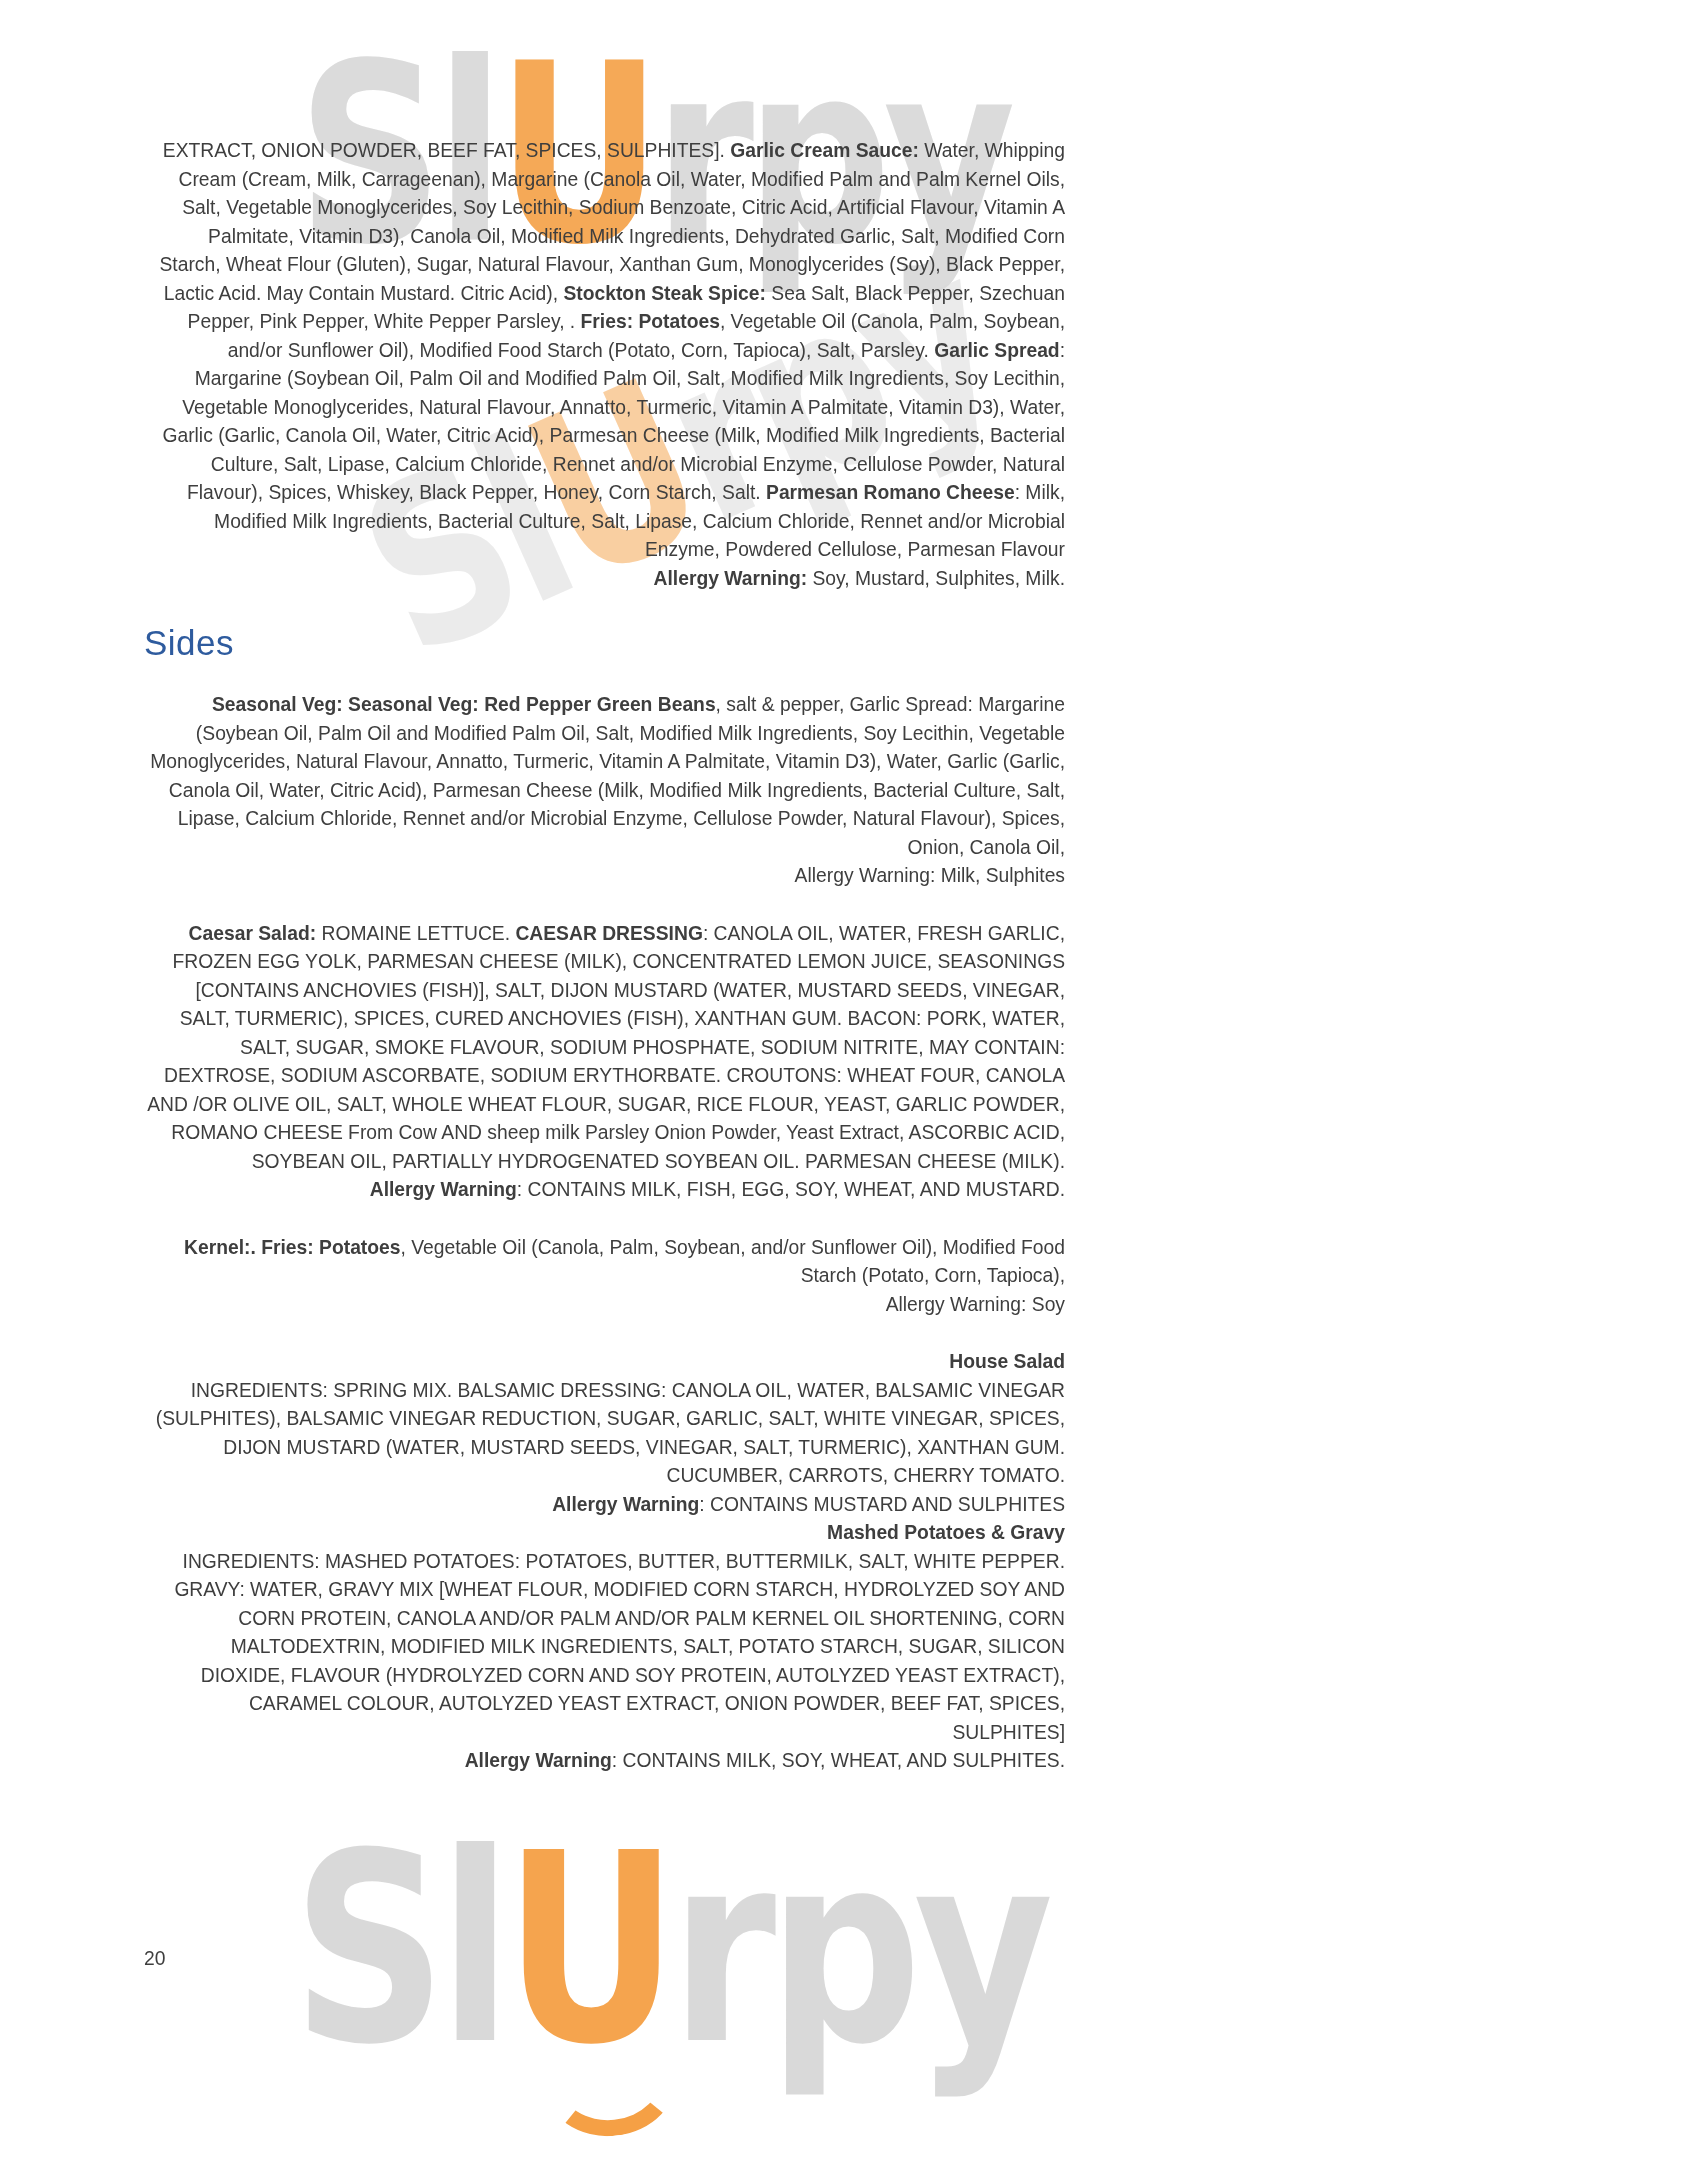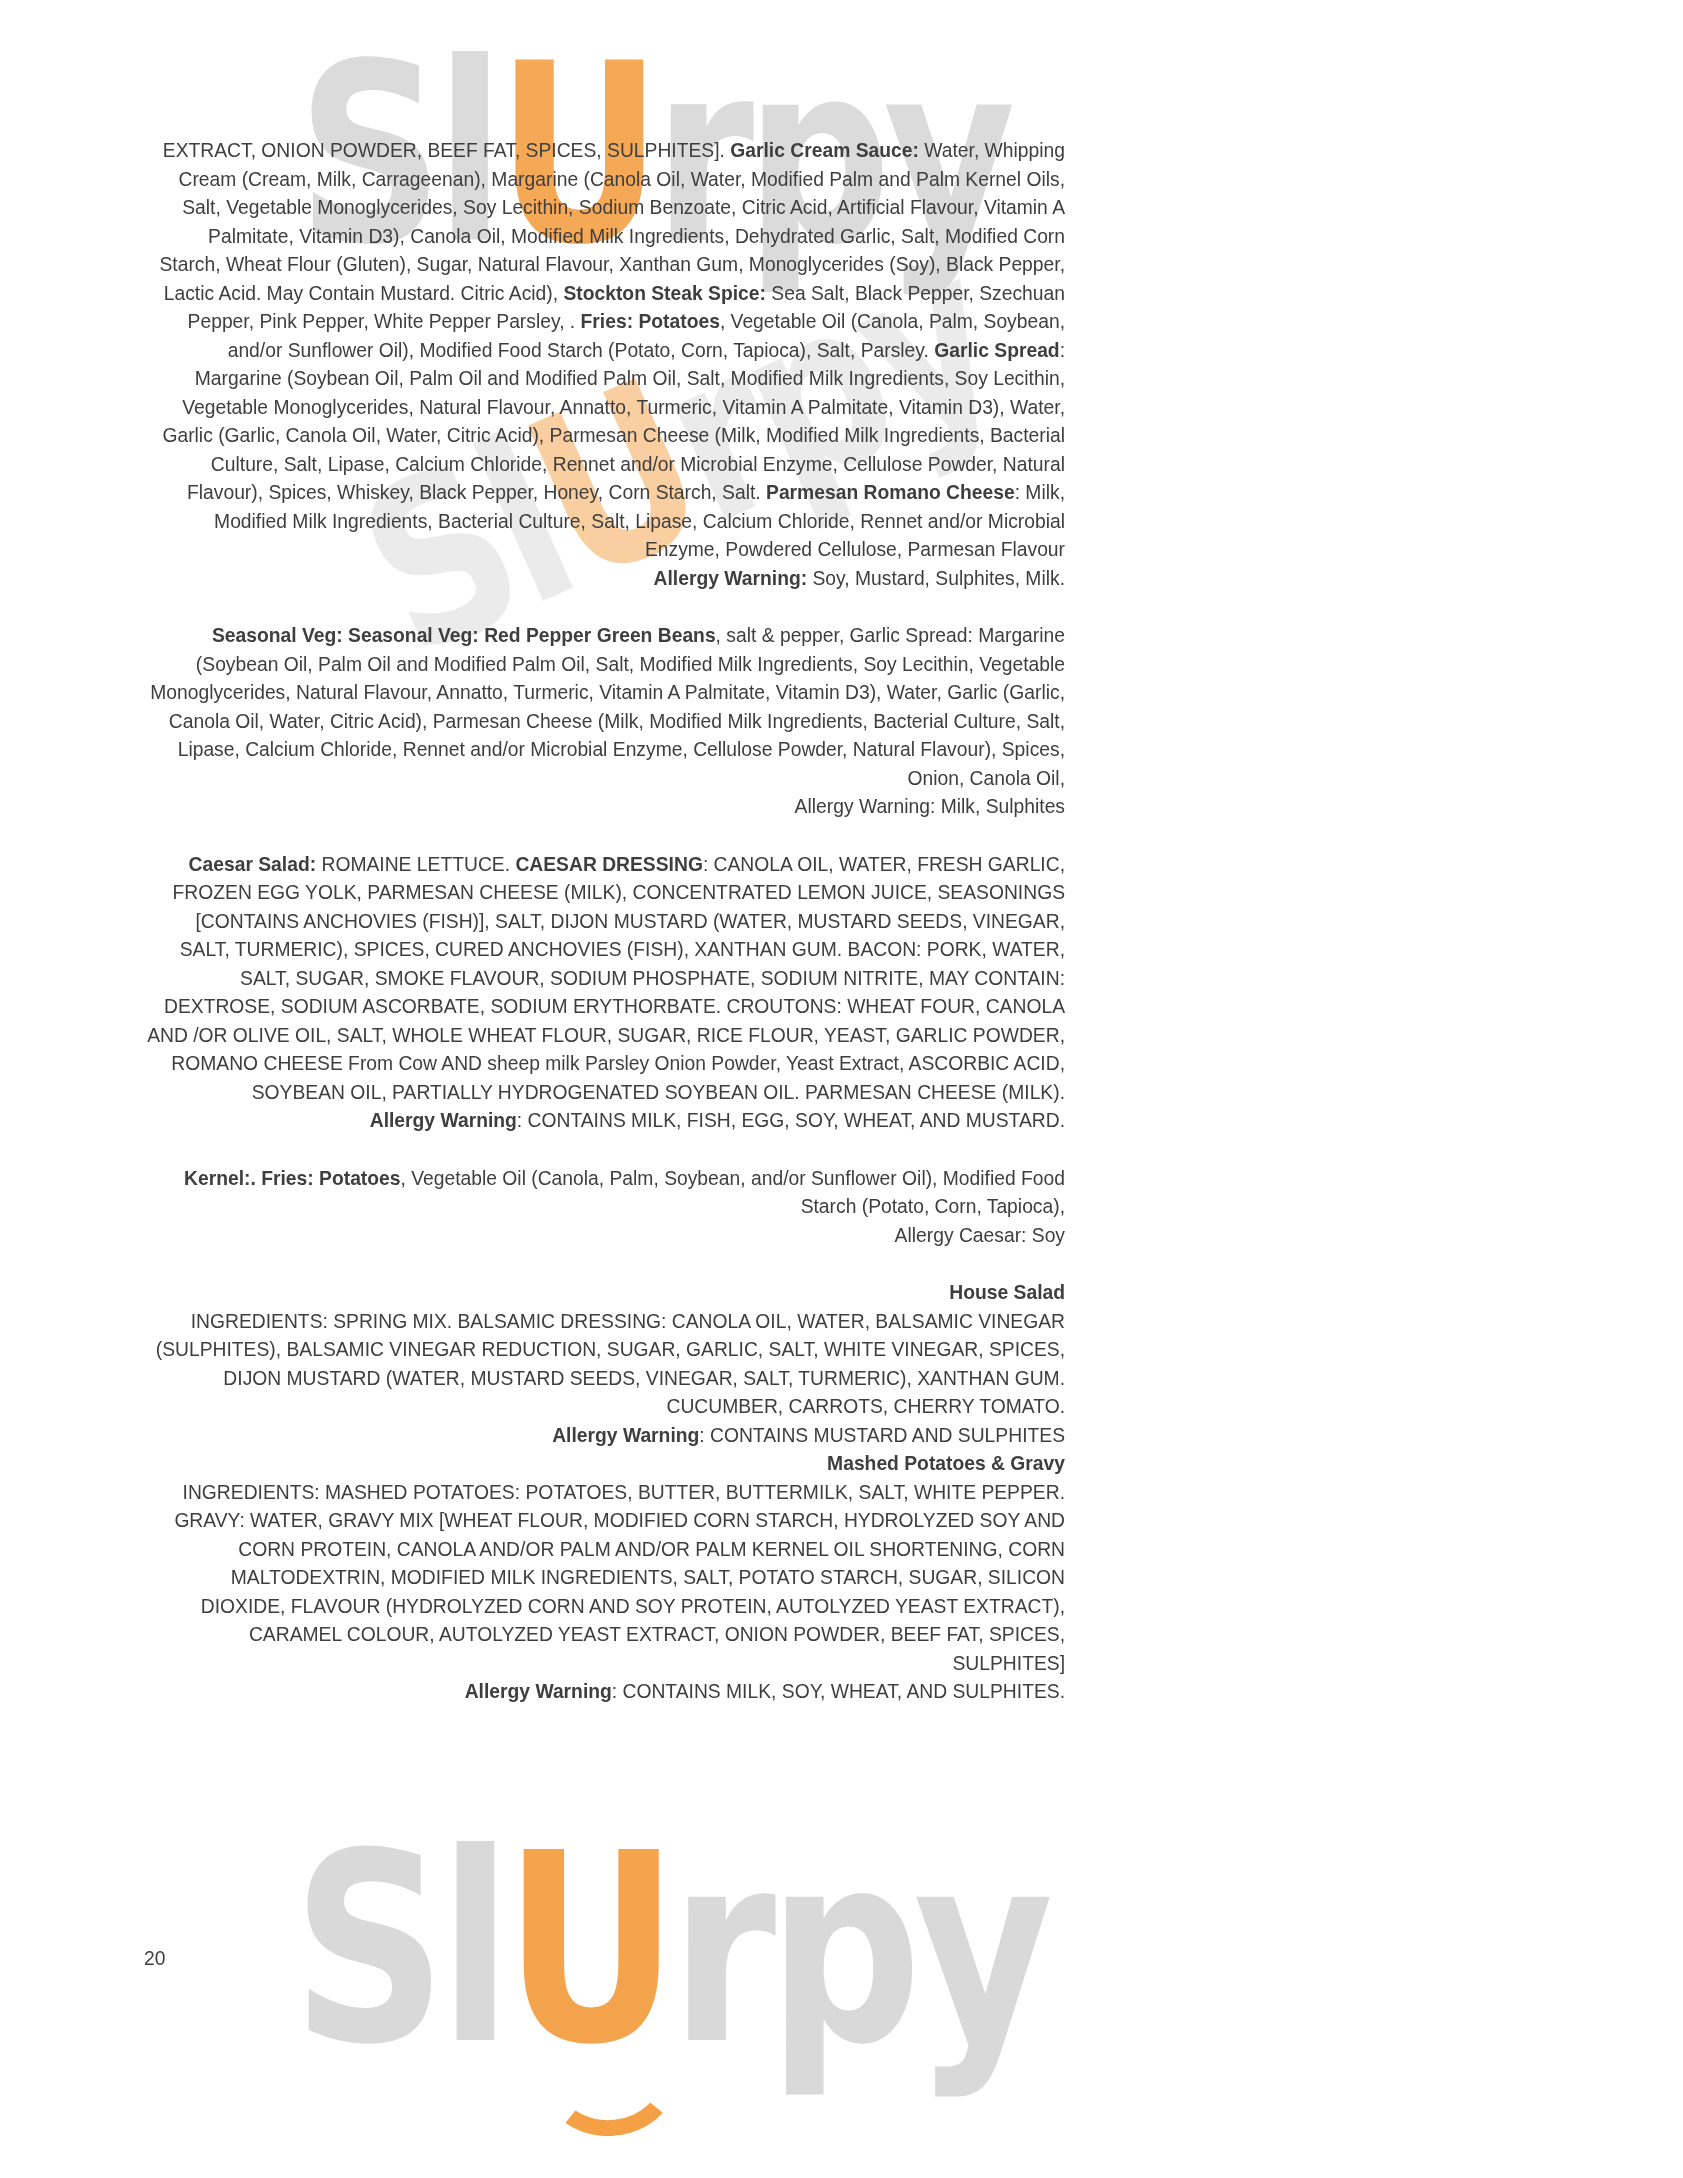--- a/index.html
+++ b/index.html
@@ -80,22 +80,23 @@
   <div class="watermark wm-top"><span class="wm-g">Sl</span><span class="wm-o">U</span><span class="wm-g">rpy</span></div>
 
   <div class="watermark wm-mid"><span class="wm-g">Sl</span><span class="wm-o">U</span><span class="wm-g">rpy</span></div>
 
   <div class="watermark wm-bottom"><span class="wm-g">Sl</span><span class="wm-o">U</span><span class="wm-g">rpy</span></div>
 
   <div class="swoosh"></div>
 
   <div class="content">
       <p class="para"><span class="run">EXTRACT, ONION POWDER, BEEF FAT, SPICES, SULPHITES]. </span><span class="run bold">Garlic Cream Sauce:</span><span class="run"> Water, Whipping Cream (Cream, Milk, Carrageenan), Margarine (Canola Oil, Water, Modified Palm and Palm Kernel Oils, Salt, Vegetable Monoglycerides, Soy Lecithin, Sodium Benzoate, Citric Acid, Artificial Flavour, Vitamin A Palmitate, Vitamin D3), Canola Oil, Modified Milk Ingredients, Dehydrated Garlic, Salt, Modified Corn Starch, Wheat Flour (Gluten), Sugar, Natural Flavour, Xanthan Gum, Monoglycerides (Soy), Black Pepper, Lactic Acid. May Contain Mustard. Citric Acid), </span><span class="run bold">Stockton Steak Spice:</span><span class="run"> Sea Salt, Black Pepper, Szechuan Pepper, Pink Pepper, White Pepper Parsley,  . </span><span class="run bold">Fries: Potatoes</span><span class="run">, Vegetable Oil (Canola, Palm, Soybean, and/or Sunflower Oil), Modified Food Starch (Potato, Corn, Tapioca), Salt, Parsley. </span><span class="run bold">Garlic Spread</span><span class="run">: Margarine (Soybean Oil, Palm Oil and Modified Palm Oil, Salt, Modified Milk Ingredients, Soy Lecithin, Vegetable Monoglycerides, Natural Flavour, Annatto, Turmeric, Vitamin A Palmitate, Vitamin D3), Water, Garlic (Garlic, Canola Oil, Water, Citric Acid), Parmesan Cheese (Milk, Modified Milk Ingredients, Bacterial Culture, Salt, Lipase, Calcium Chloride, Rennet and/or Microbial Enzyme, Cellulose Powder, Natural Flavour), Spices, Whiskey, Black Pepper, Honey, Corn Starch, Salt. </span><span class="run bold">Parmesan Romano Cheese</span><span class="run">: Milk, Modified Milk Ingredients, Bacterial Culture, Salt, Lipase, Calcium Chloride, Rennet and/or Microbial Enzyme, Powdered Cellulose, Parmesan Flavour</span><br><span class="run bold">Allergy Warning:</span><span class="run"> Soy, Mustard, Sulphites, Milk.</span></p>
+      <div class="heading">Sides</div>
       <p class="para"><span class="run bold">Seasonal Veg:  Seasonal Veg: Red Pepper Green Beans</span><span class="run">, salt &amp; pepper, Garlic Spread: Margarine (Soybean Oil, Palm Oil and Modified Palm Oil, Salt, Modified Milk Ingredients, Soy Lecithin, Vegetable Monoglycerides, Natural Flavour, Annatto, Turmeric, Vitamin A Palmitate, Vitamin D3), Water, Garlic (Garlic, Canola Oil, Water, Citric Acid), Parmesan Cheese (Milk, Modified Milk Ingredients, Bacterial Culture, Salt, Lipase, Calcium Chloride, Rennet and/or Microbial Enzyme, Cellulose Powder, Natural Flavour), Spices, Onion, Canola Oil,</span><br><span class="run">Allergy Warning: Milk, Sulphites</span></p>
       <p class="para"><span class="run bold">Caesar Salad:</span><span class="run"> ROMAINE LETTUCE. </span><span class="run bold">CAESAR DRESSING</span><span class="run">: CANOLA OIL, WATER, FRESH GARLIC, FROZEN EGG YOLK, PARMESAN CHEESE (MILK), CONCENTRATED LEMON JUICE, SEASONINGS [CONTAINS ANCHOVIES (FISH)], SALT, DIJON MUSTARD (WATER, MUSTARD SEEDS, VINEGAR, SALT, TURMERIC), SPICES, CURED ANCHOVIES (FISH), XANTHAN GUM. BACON: PORK, WATER, SALT, SUGAR, SMOKE FLAVOUR, SODIUM PHOSPHATE, SODIUM NITRITE, MAY CONTAIN: DEXTROSE, SODIUM ASCORBATE, SODIUM ERYTHORBATE. CROUTONS: WHEAT FOUR, CANOLA AND /OR OLIVE OIL, SALT, WHOLE WHEAT FLOUR, SUGAR, RICE FLOUR, YEAST, GARLIC POWDER, ROMANO CHEESE From Cow AND sheep milk Parsley Onion Powder, Yeast Extract, ASCORBIC ACID, SOYBEAN OIL, PARTIALLY HYDROGENATED SOYBEAN OIL. PARMESAN CHEESE (MILK).</span><br><span class="run bold">Allergy Warning</span><span class="run">: CONTAINS MILK, FISH, EGG, SOY, WHEAT, AND MUSTARD.</span></p>
-      <p class="para"><span class="run bold">Kernel:. Fries: Potatoes</span><span class="run">, Vegetable Oil (Canola, Palm, Soybean, and/or Sunflower Oil), Modified Food Starch (Potato, Corn, Tapioca),</span><br><span class="run">Allergy Caesar: Soy</span></p>
+      <p class="para"><span class="run bold">Kernel:. Fries: Potatoes</span><span class="run">, Vegetable Oil (Canola, Palm, Soybean, and/or Sunflower Oil), Modified Food Starch (Potato, Corn, Tapioca),</span><br><span class="run">Allergy Warning: Soy</span></p>
       <p class="para"><span class="run bold">House Salad</span><br><span class="run">INGREDIENTS: SPRING MIX. BALSAMIC DRESSING: CANOLA OIL, WATER, BALSAMIC VINEGAR (SULPHITES), BALSAMIC VINEGAR REDUCTION, SUGAR, GARLIC, SALT, WHITE VINEGAR, SPICES, DIJON MUSTARD (WATER, MUSTARD SEEDS, VINEGAR, SALT, TURMERIC), XANTHAN GUM. CUCUMBER, CARROTS, CHERRY TOMATO.</span><br><span class="run bold">Allergy Warning</span><span class="run">: CONTAINS MUSTARD AND SULPHITES</span><br><span class="run bold">Mashed Potatoes &amp; Gravy</span><br><span class="run">INGREDIENTS: MASHED POTATOES: POTATOES, BUTTER, BUTTERMILK, SALT, WHITE PEPPER. GRAVY: WATER, GRAVY MIX [WHEAT FLOUR, MODIFIED CORN STARCH, HYDROLYZED SOY AND CORN PROTEIN, CANOLA AND/OR PALM AND/OR PALM KERNEL OIL SHORTENING, CORN MALTODEXTRIN, MODIFIED MILK INGREDIENTS, SALT, POTATO STARCH, SUGAR, SILICON DIOXIDE, FLAVOUR (HYDROLYZED CORN AND SOY PROTEIN, AUTOLYZED YEAST EXTRACT), CARAMEL COLOUR, AUTOLYZED YEAST EXTRACT, ONION POWDER, BEEF FAT, SPICES, SULPHITES]</span><br><span class="run bold">Allergy Warning</span><span class="run">: CONTAINS MILK, SOY, WHEAT, AND SULPHITES.</span></p>
     </div>
 
   <div class="page-number">20</div>
 
 </div>
 
 
 </body></html>

